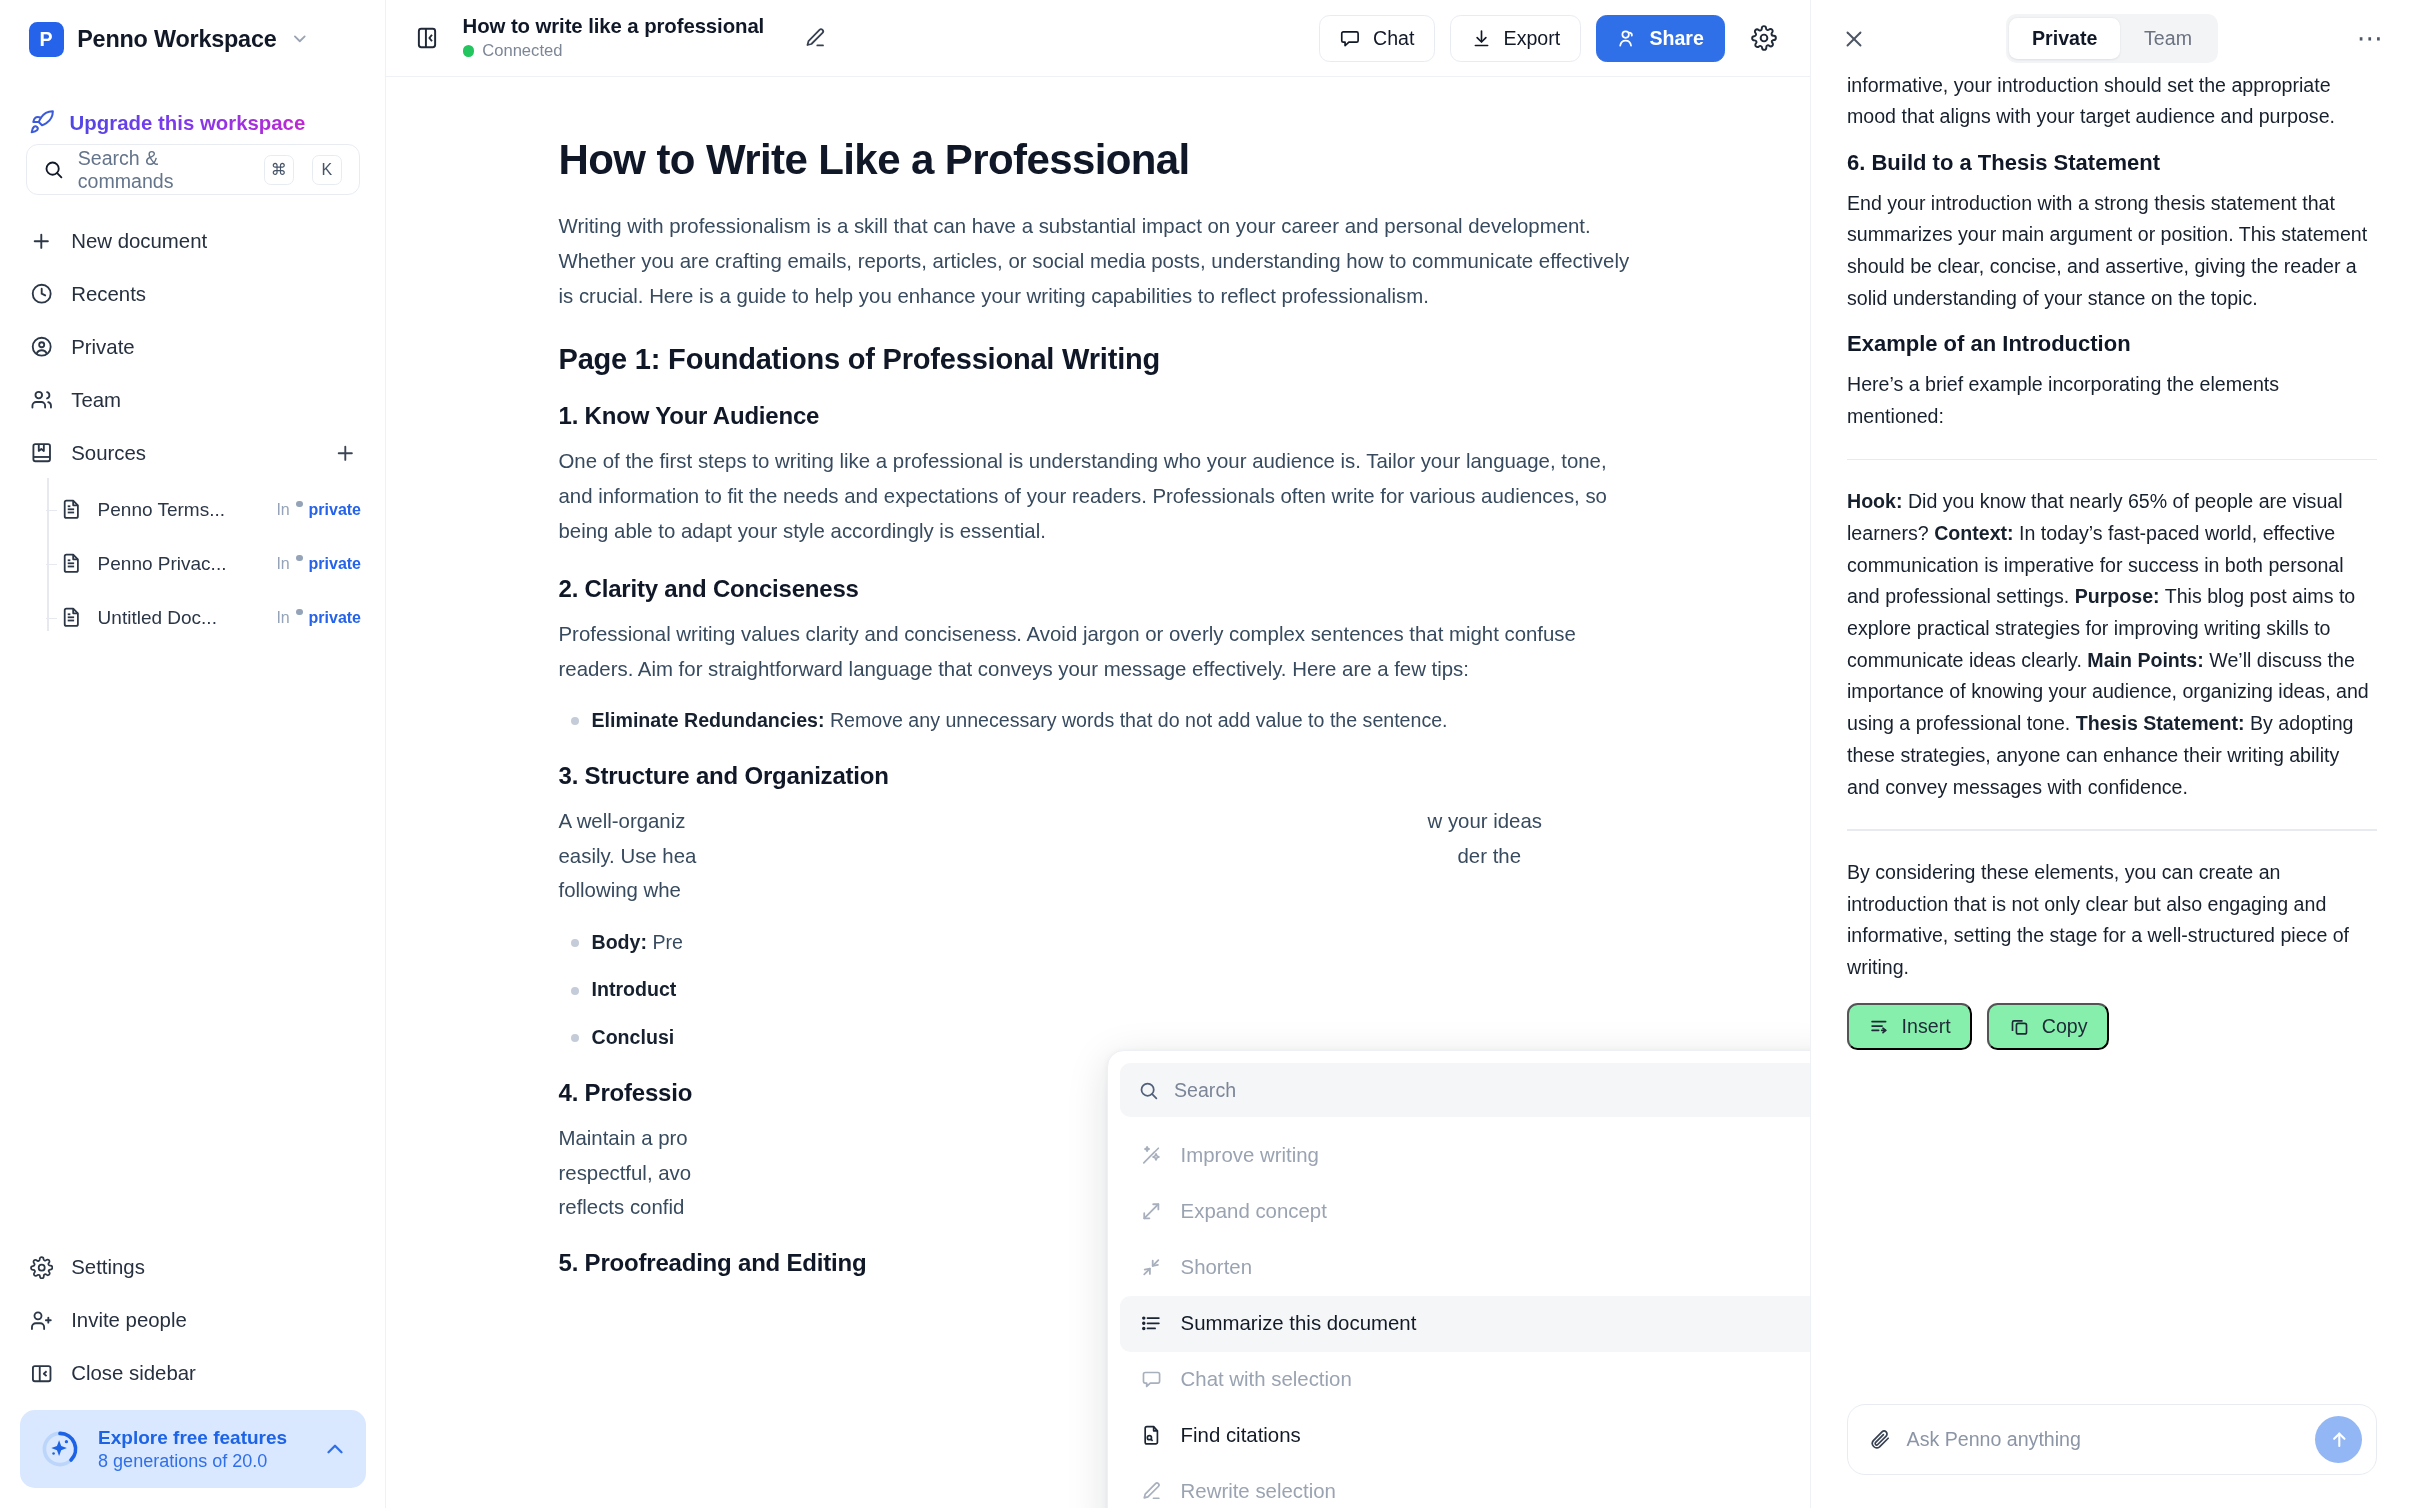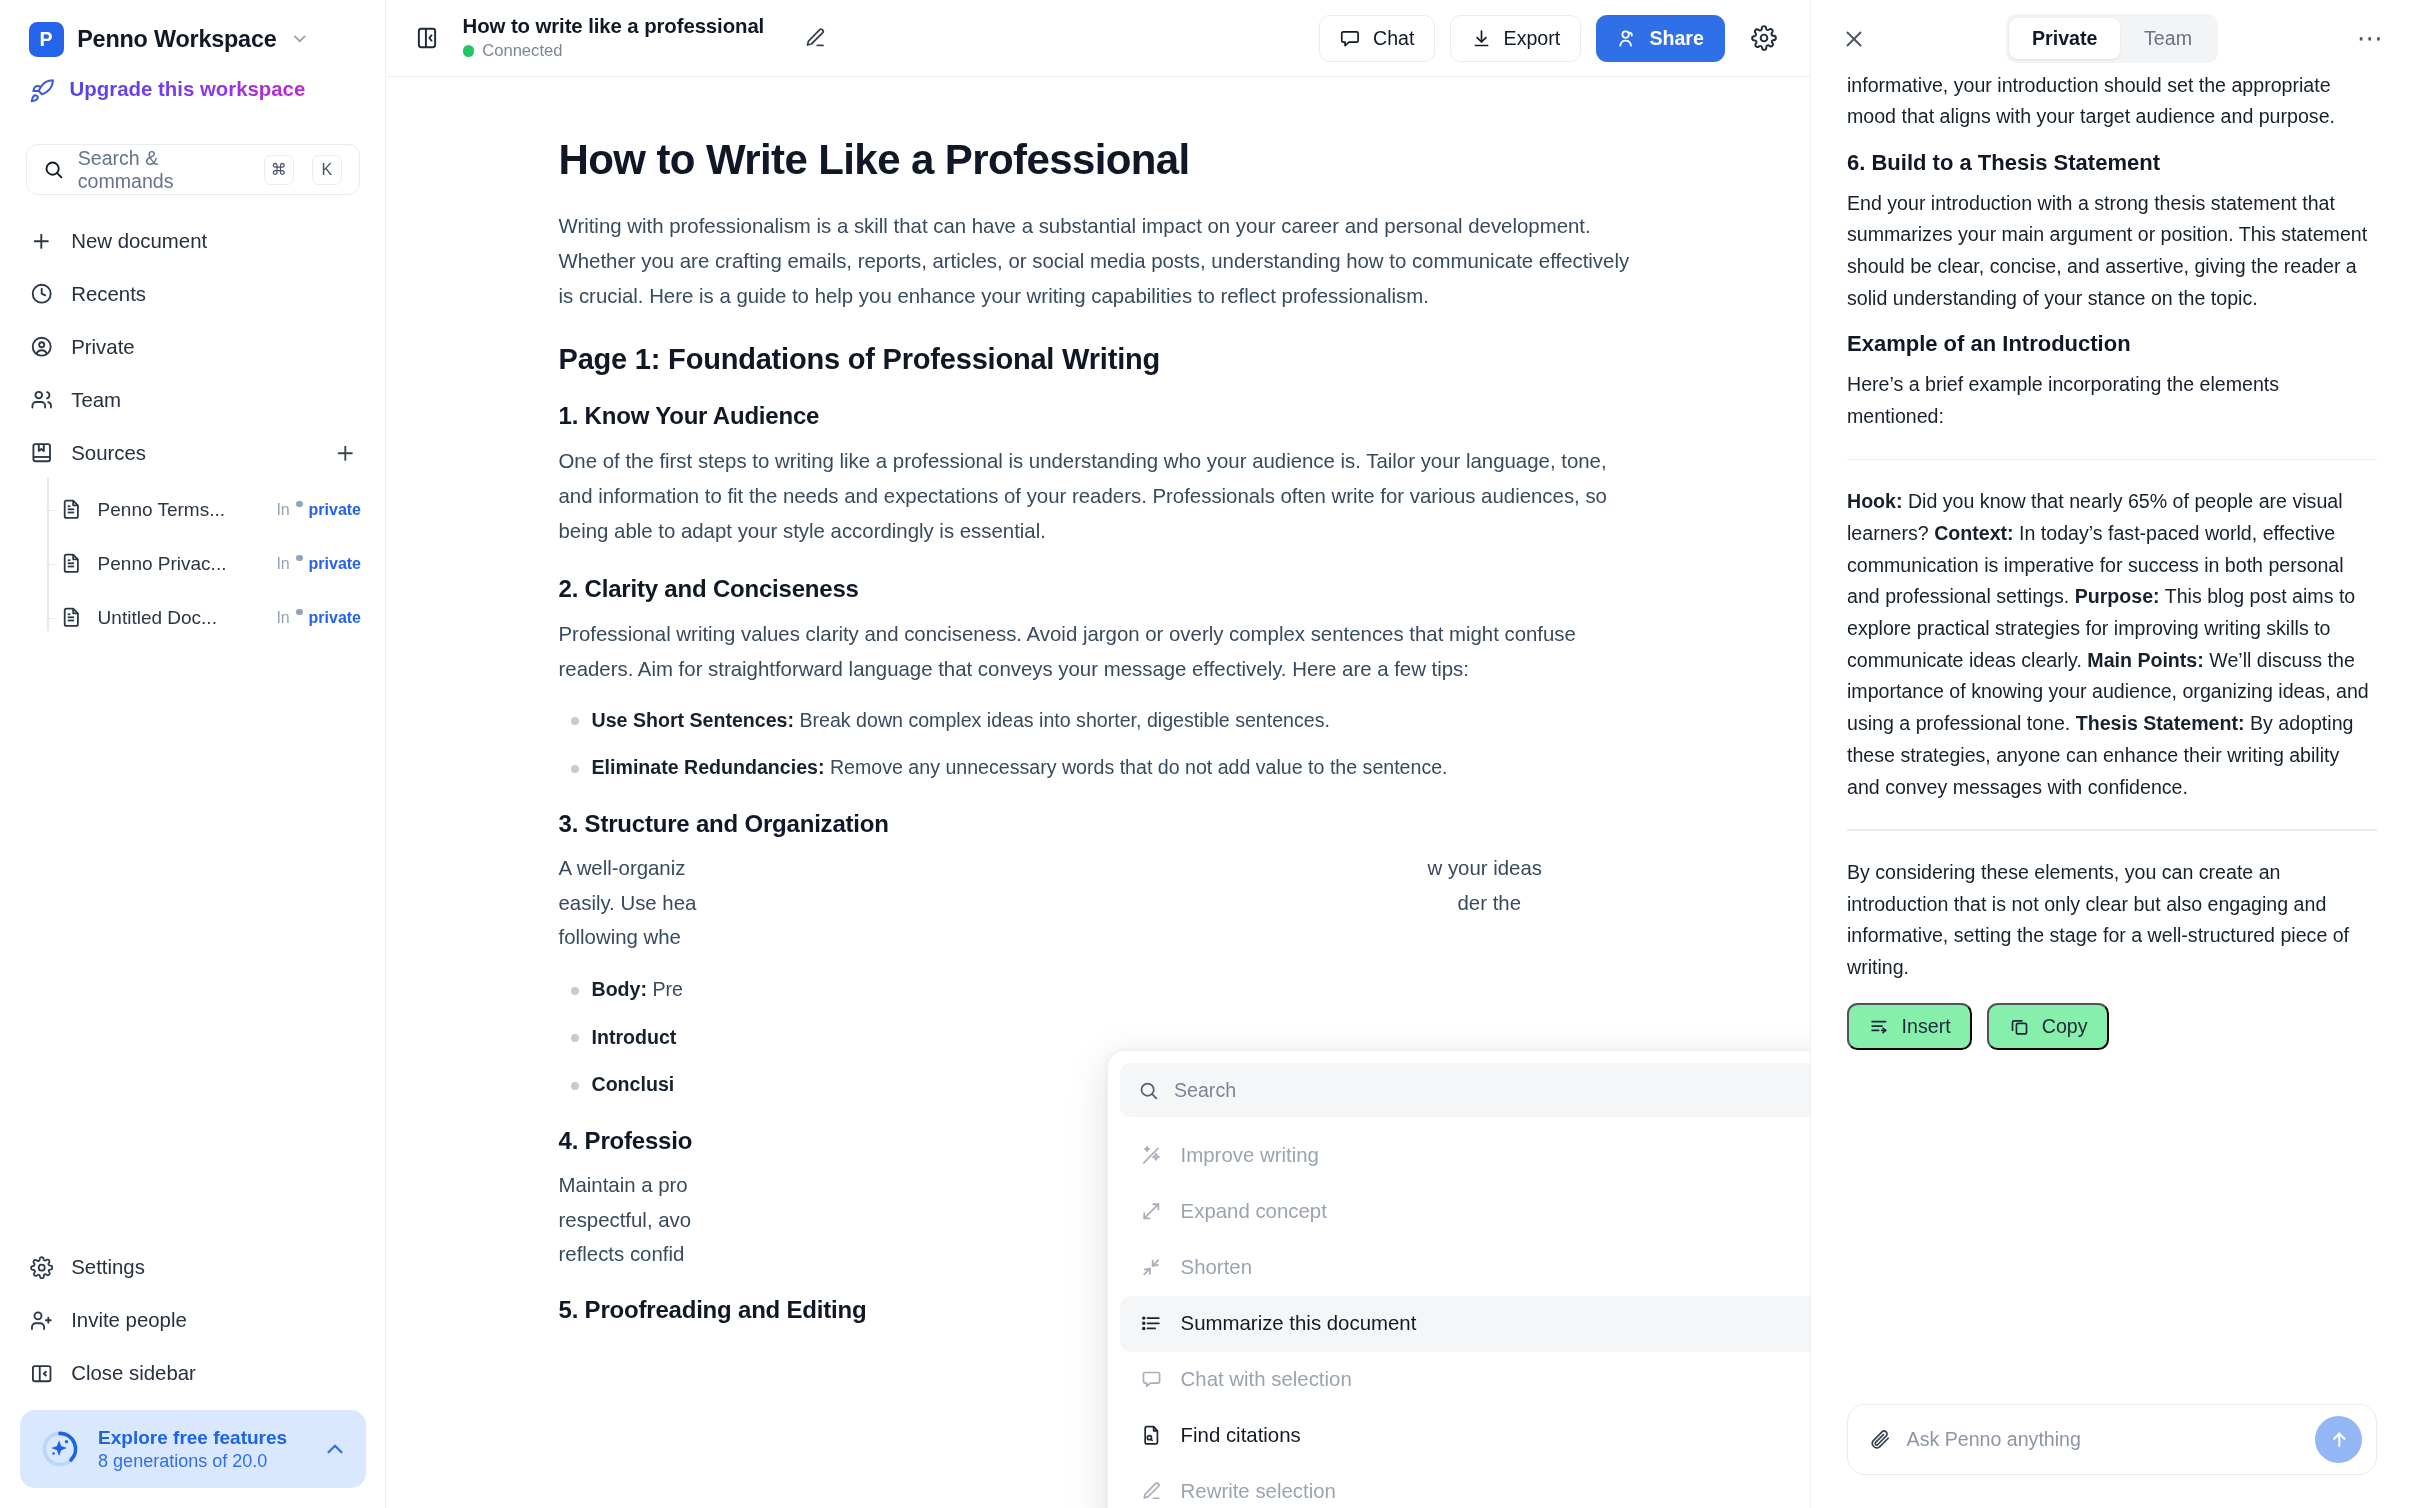--- a/index.html
+++ b/index.html
@@ -23,21 +23,21 @@
   }
   .ws-row { display: flex; align-items: center; gap: 13.6px; height: 78px; padding: 0 10.6px; }
   .ws-logo {
     width: 35px; height: 35px; border-radius: 8.3px; background: #2563eb;
     color: #fff; font-size: 19.6px; font-weight: 700;
     display: flex; align-items: center; justify-content: center; flex: 0 0 35px;
   }
   .ws-name { font-size: 23.4px; font-weight: 700; color: #111827; letter-spacing: -0.2px; }
   .chev { color: #9aa3b2; display: flex; align-items: center; }
 
-  .upgrade-row { display: flex; align-items: flex-start; gap: 15px; padding: 0 10.6px; height: 57px; }
+  .upgrade-row { display: flex; align-items: flex-end; gap: 15px; padding: 0 10.6px; height: 57px; }
   .upgrade-text {
     font-size: 20.4px; font-weight: 600;
     background: linear-gradient(90deg, #4f46e5 0%, #7c3aed 45%, #c026d3 100%);
     -webkit-background-clip: text; background-clip: text; color: transparent;
   }
 
   .searchbox {
     margin: 9px 7.5px 0 7.5px; height: 51px;
     border: 1.5px solid #e8ecf2; border-radius: 12px;
     display: flex; align-items: center; gap: 13.6px; padding: 0 16.6px;
@@ -477,21 +477,20 @@
         <h1>How to Write Like a Professional</h1>
         <p>Writing with professionalism is a skill that can have a substantial impact on your career and personal development. Whether you are crafting emails, reports, articles, or social media posts, understanding how to communicate effectively is crucial. Here is a guide to help you enhance your writing capabilities to reflect professionalism.</p>
         <h2>Page 1: Foundations of Professional Writing</h2>
 
         <h3>1. Know Your Audience</h3>
         <p>One of the first steps to writing like a professional is understanding who your audience is. Tailor your language, tone, and information to fit the needs and expectations of your readers. Professionals often write for various audiences, so being able to adapt your style accordingly is essential.</p>
 
         <h3>2. Clarity and Conciseness</h3>
         <p>Professional writing values clarity and conciseness. Avoid jargon or overly complex sentences that might confuse readers. Aim for straightforward language that conveys your message effectively. Here are a few tips:</p>
         <ul>
-          <li><b>Use Short Sentences:</b><span> Break down complex ideas into shorter, digestible sentences.</span></li>
           <li><b>Eliminate Redundancies:</b><span> Remove any unnecessary words that do not add value to the sentence.</span></li>
         </ul>
 
         <h3>3. Structure and Organization</h3>
         <p style="position:relative;">
           <span>A well-organiz</span>
           <span style="position:absolute; left:869px; top:0;">w your ideas</span>
           <span style="position:absolute; left:0; top:35px;">easily. Use hea</span>
           <span style="position:absolute; left:899px; top:35px;">der the</span>
           <span style="position:absolute; left:0; top:69px;">following whe</span>

